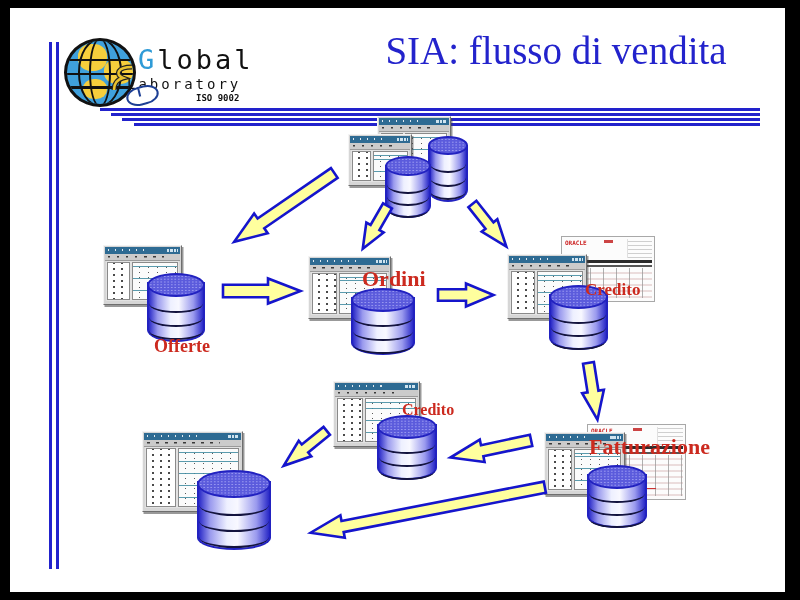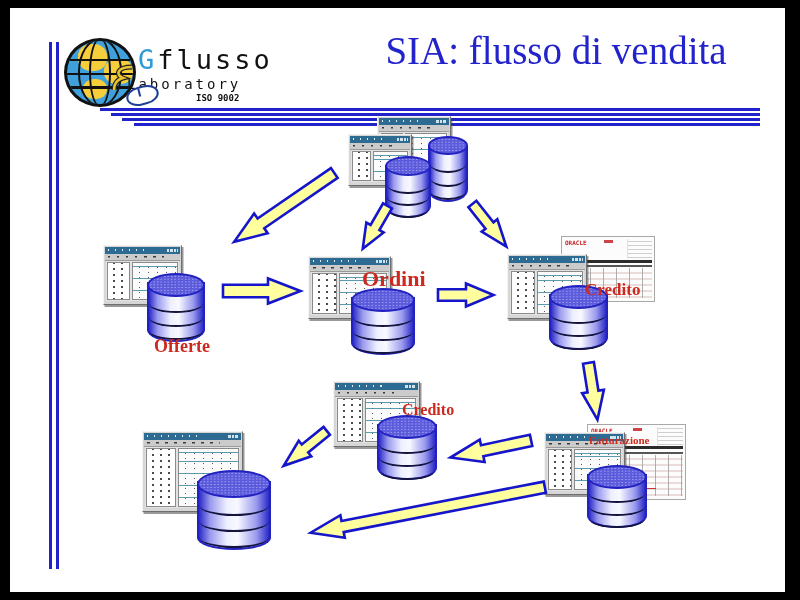--- a/index.html
+++ b/index.html
@@ -120,21 +120,21 @@
     <div class="mer mer-b"></div>
     <div class="par" style="top:28%;"></div>
     <div class="par" style="top:50%;"></div>
     <div class="par" style="top:72%;"></div>
   </div>
   <svg class="z2" style="position:absolute;left:110px;top:64px;" width="24" height="28" viewBox="0 0 24 28">
     <path d="M22 3 C7 3 5 11 13 14 C5 16 4 23 4 26" fill="none" stroke="#222" stroke-width="5"></path>
     <path d="M22 3 C7 3 5 11 13 14 C5 16 4 23 4 26" fill="none" stroke="#E8C22F" stroke-width="2.6"></path>
   </svg>
   <div class="mouse z3"></div>
-  <div class="logo-brand z2"><span class="ini">G</span><span>flusso</span></div>
+  <div class="logo-brand z2"><span class="ini">G</span><span>lobal</span></div>
   <div class="logo-brand2 z2">Laboratory</div>
   <div class="logo-iso z2">ISO 9002</div>
 
   <div class="page-title z2">SIA: flusso di vendita</div>
 
   <div class="app-window z2" style="left:377px;top:116px;width:72px;height:58px;">
     <div class="titlebar"></div>
     <div class="menubar"></div>
     <div class="win-body">
       <div class="tree"></div>
@@ -256,21 +256,21 @@
       <div class="panel"></div>
     </div>
   </div>
   <div class="cylinder z3" style="left:587px;top:465px;width:60px;height:63px;">
     <div class="cyl-body"></div>
     <div class="cyl-band" style="top:30%;"></div>
     <div class="cyl-band" style="top:50%;"></div>
     <div class="cyl-band" style="top:70%;"></div>
     <div class="cyl-top"></div>
   </div>
-  <div class="node-label" style="left:589px;top:434px;font-size:11px;">Fatturazione</div>
+  <div class="node-label" style="left:589px;top:434px;font-size:22px;">Fatturazione</div>
 
   <div class="app-window z2" style="left:142px;top:431px;width:99px;height:79px;">
     <div class="titlebar"></div>
     <div class="menubar"></div>
     <div class="win-body">
       <div class="tree"></div>
       <div class="panel"></div>
     </div>
   </div>
   <div class="cylinder z3" style="left:197px;top:470px;width:74px;height:80px;">

